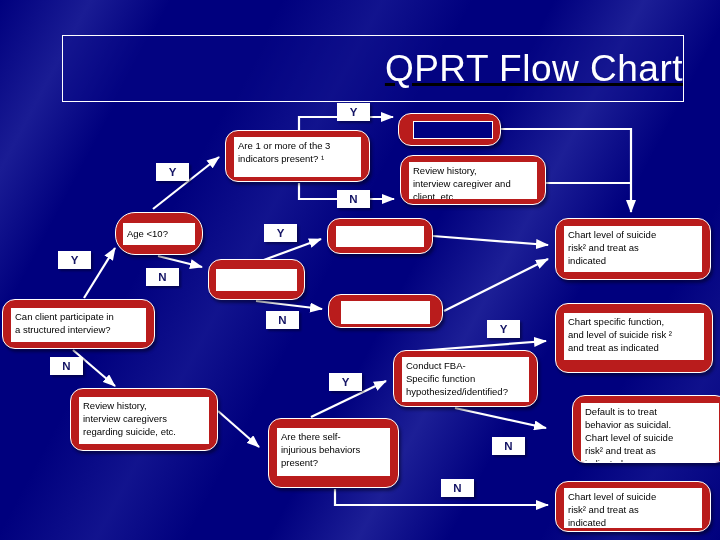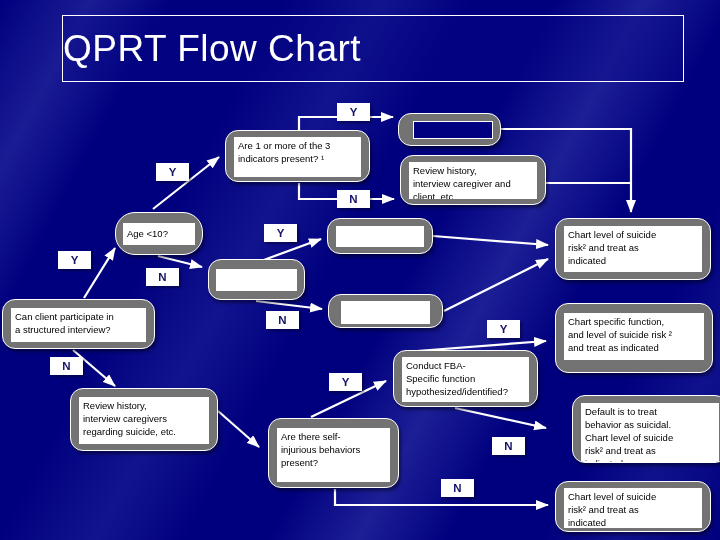--- a/index.html
+++ b/index.html
@@ -8,29 +8,29 @@
     font-family:"Liberation Sans","DejaVu Sans",sans-serif;
     background-color:#00007E;
     background-image:
       linear-gradient(118deg,
         rgba(130,140,235,0) 0%, rgba(130,140,235,0.20) 9%, rgba(130,140,235,0) 17%,
         rgba(110,120,225,0) 28%, rgba(110,120,225,0.16) 38%, rgba(110,120,225,0) 47%,
         rgba(130,140,235,0) 55%, rgba(130,140,235,0.22) 64%, rgba(130,140,235,0) 73%,
         rgba(110,120,225,0) 82%, rgba(110,120,225,0.14) 90%, rgba(110,120,225,0) 100%);
   }
   .title-box{
-    position:absolute;left:62px;top:15px;width:620px;height:65px;
+    position:absolute;left:62px;top:35px;width:620px;height:65px;
     border:1.5px solid #fff;background:rgba(8,8,135,0.35);
-    display:flex;align-items:center;justify-content:flex-start;
+    display:flex;align-items:center;justify-content:flex-end;text-decoration:underline;
   }
   .title-text{color:#fff;font-size:37px;letter-spacing:0.5px;}
   svg.wires{position:absolute;left:0;top:0;z-index:1;}
   .node{
     position:absolute;z-index:2;box-sizing:border-box;
-    border:1.5px solid #fff;border-radius:13px;background:#737373;
+    border:1.5px solid #fff;border-radius:13px;background:#b91c1c;
     box-shadow:2px 3px 3px rgba(0,0,15,0.45);overflow:hidden;
   }
   .node-inner{
     position:absolute;background:#fff;color:#000;
     font-size:9.5px;line-height:13px;white-space:pre-line;
     padding:2px 4px;box-sizing:border-box;overflow:hidden;
   }
   .center{text-align:center;}
   .empty-inner{position:absolute;background:#000080;border:1.2px solid #fff;}
   .yn{
@@ -135,21 +135,21 @@
 
 <div class="node" style="left:572px;top:395px;width:156px;height:68px;">
   <div class="node-inner" style="left:8px;top:7px;right:8px;height:60px;">Default is to treat
 behavior as suicidal.
 Chart level of suicide
 risk² and treat as
 indicated</div>
 </div>
 
 <div class="node" style="left:268px;top:418px;width:131px;height:70px;">
-  <div class="node-inner" style="left:8px;top:9px;right:8px;height:54px;">Are there self-
+  <div class="node-inner" style="left:8px;top:9px;right:8px;height:48px;">Are there self-
 injurious behaviors
 present?</div>
 </div>
 
 <div class="node" style="left:555px;top:481px;width:156px;height:51px;">
   <div class="node-inner" style="left:8px;top:6px;right:8px;height:40px;">Chart level of suicide
 risk² and treat as
 indicated</div>
 </div>
 

